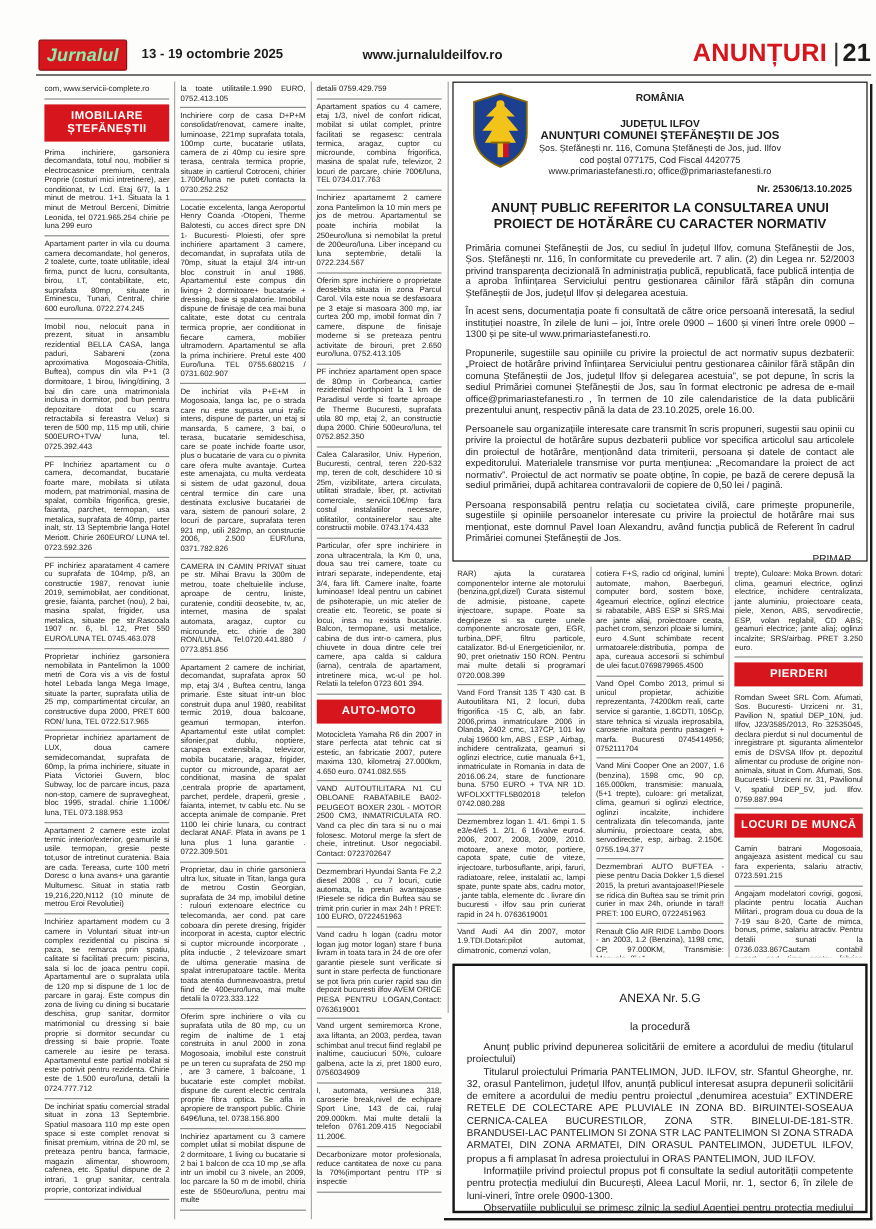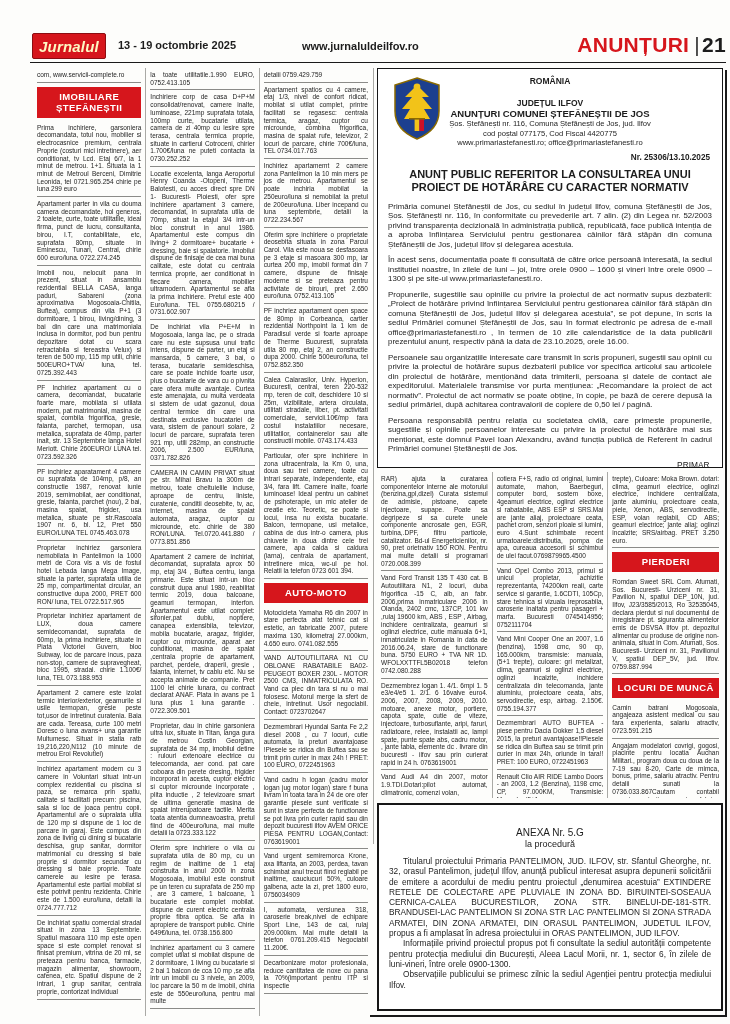--- a/index.html
+++ b/index.html
@@ -5,21 +5,21 @@
   html,body { margin:0; padding:0; background:#e8e8e6; }
   .page {
     position:relative; width:730px; height:1024px; margin:0 auto;
     background:#fdfdfb; overflow:hidden; color:#1d1d1d;
     font-family:"Liberation Sans", sans-serif;
   }
   
   .header { position:absolute; left:30px; top:33px; width:696px; height:28px; }
   .logo {
     position:absolute; left:2px; top:0; width:74px; height:26px;
-    background:#d6161c; border-radius:2px; color:#fef9c3;
+    background:#d6161c; border-radius:2px; color:#86efac;
     display:flex; align-items:center; justify-content:center;
     font-weight:bold; font-style:italic; font-size:15px; letter-spacing:0.2px;
     border:1px solid #8c0d11; box-sizing:border-box;
   }
   .date { position:absolute; left:88px; top:6px; font-size:11px; font-weight:bold; }
   .site { position:absolute; left:272px; top:7px; font-size:11px; font-weight:bold; }
   .section-tag { position:absolute; right:0; top:0; font-size:21px; font-weight:800; letter-spacing:0.3px; }
   .section-tag .red { color:#d6161c; }
   .section-tag .pipe { font-weight:400; color:#333; margin:0 2px 0 5px; }
   .header-rule { position:absolute; left:30px; width:696px; top:62px; height:0; border-top:1.6px solid #1a1a1a; }
@@ -54,21 +54,21 @@
   .notice-body p { font-size:7.9px; line-height:9.5px; text-align:justify; margin:0 0 6px; }
   .signature { text-align:right; font-size:8.4px; line-height:10px; margin-top:2px; }
   
   .mid-cols { display:flex; height:326px; margin-top:4px; overflow:hidden; }
   
   .anexa-box {
     border:2.2px solid #161616; background:#fff; height:208px; margin-top:5px;
     padding:22px 10px; box-sizing:border-box; overflow:hidden;
   }
   .anexa-title { text-align:center; font-size:10px; line-height:12px; }
-  .anexa-sub   { text-align:center; font-size:9px; line-height:11px; margin-bottom:6px; }
+  .anexa-sub   { text-align:center; font-size:9px; line-height:11px; margin-bottom:6px;margin-top:11px; }
   .anexa-body p { font-size:8.3px; line-height:10.3px; text-align:justify; text-indent:14px; margin:0; }
 </style>
 </head>
 <body>
 
 <div class="page">
 
   <div class="header">
     <div class="logo">
       <span>Jurnalul</span>
@@ -182,20 +182,21 @@
           <div class="block block-header">LOCURI DE MUNCĂ</div>
           <div class="block block-ad">Camin batrani Mogosoaia, angajeaza asistent medical cu sau fara experienta, salariu atractiv, 0723.591.215</div>
           <div class="block block-ad">Angajam modelatori covrigi, gogosi, placinte pentru locatia Auchan Militari., program doua cu doua de la 7-19 sau 8-20, Carte de mimca, bonus, prime, salariu atractiv. Pentru detalii sunati la 0736.033.867Cautam contabil expert, part time pentru fabrica productie pavaje, punctul de lucru se afla in Otopeni, str. Libertatii, nr.8, salariu 3.000 RON, tel 0787.557.930</div>
         </div>
     </div>
 
     <div class="anexa-box">
       <div class="anexa-title">ANEXA Nr. 5.G</div>
       <div class="anexa-sub">la procedură</div>
       <div class="anexa-body">
+          <p>Anunț public privind depunerea solicitării de emitere a acordului de mediu (titularul proiectului)</p>
           <p>Titularul proiectului Primaria PANTELIMON, JUD. ILFOV, str. Sfantul Gheorghe, nr. 32, orasul Pantelimon, județul Ilfov, anunță publicul interesat asupra depunerii solicitării de emitere a acordului de mediu pentru proiectul „denumirea acestuia” EXTINDERE RETELE DE COLECTARE APE PLUVIALE IN ZONA BD. BIRUINTEI-SOSEAUA CERNICA-CALEA BUCURESTILOR, ZONA STR. BINELUI-DE-181-STR. BRANDUSEI-LAC PANTELIMON SI ZONA STR LAC PANTELIMON SI ZONA STRADA ARMATEI, DIN ZONA ARMATEI, DIN ORASUL PANTELIMON, JUDETUL ILFOV, propus a fi amplasat în adresa proiectului in ORAS PANTELIMON, JUD ILFOV.</p>
           <p>Informațiile privind proiectul propus pot fi consultate la sediul autorității competente pentru protecția mediului din București, Aleea Lacul Morii, nr. 1, sector 6, în zilele de luni-vineri, între orele 0900-1300.</p>
           <p>Observațiile publicului se primesc zilnic la sediul Agenției pentru protecția mediului Ilfov.</p>
         </div>
     </div>
 
   </div>
 
   <div class="right-edge"></div>
   <div class="bottom-rule"></div>

